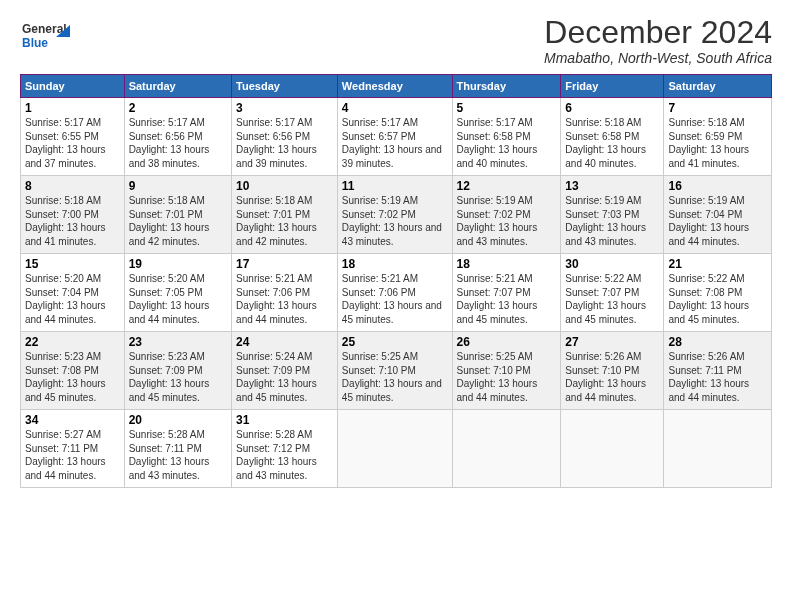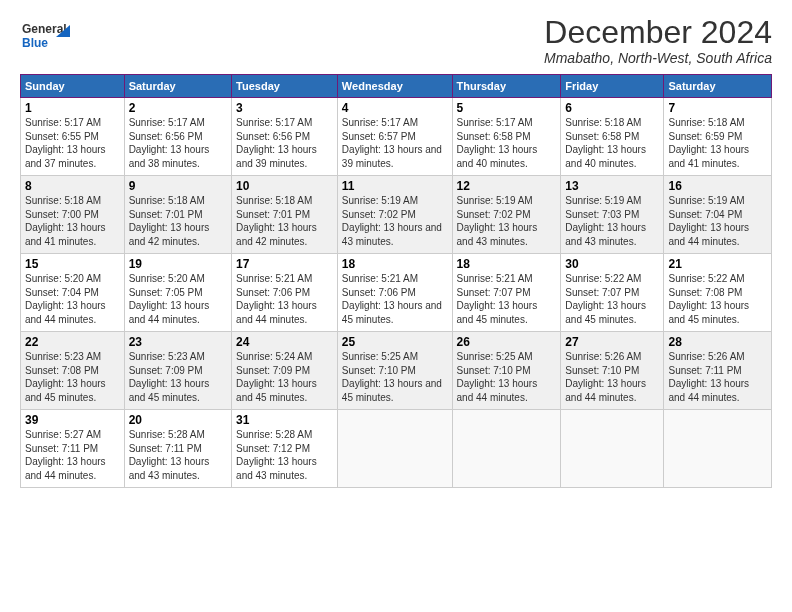--- a/index.html
+++ b/index.html
@@ -235,21 +235,21 @@
           <span class="day-number">27</span>
           <span class="day-text">Sunrise: 5:26 AM<br>Sunset: 7:10 PM<br>Daylight: 13 hours and 44 minutes.</span>
         </td>
           <td>
           <span class="day-number">28</span>
           <span class="day-text">Sunrise: 5:26 AM<br>Sunset: 7:11 PM<br>Daylight: 13 hours and 44 minutes.</span>
         </td>
         </tr>
         <tr>
           <td>
-          <span class="day-number">39</span>
+          <span class="day-number">34</span>
           <span class="day-text">Sunrise: 5:27 AM<br>Sunset: 7:11 PM<br>Daylight: 13 hours and 44 minutes.</span>
         </td>
           <td>
           <span class="day-number">20</span>
           <span class="day-text">Sunrise: 5:28 AM<br>Sunset: 7:11 PM<br>Daylight: 13 hours and 43 minutes.</span>
         </td>
           <td>
           <span class="day-number">31</span>
           <span class="day-text">Sunrise: 5:28 AM<br>Sunset: 7:12 PM<br>Daylight: 13 hours and 43 minutes.</span>
         </td>

